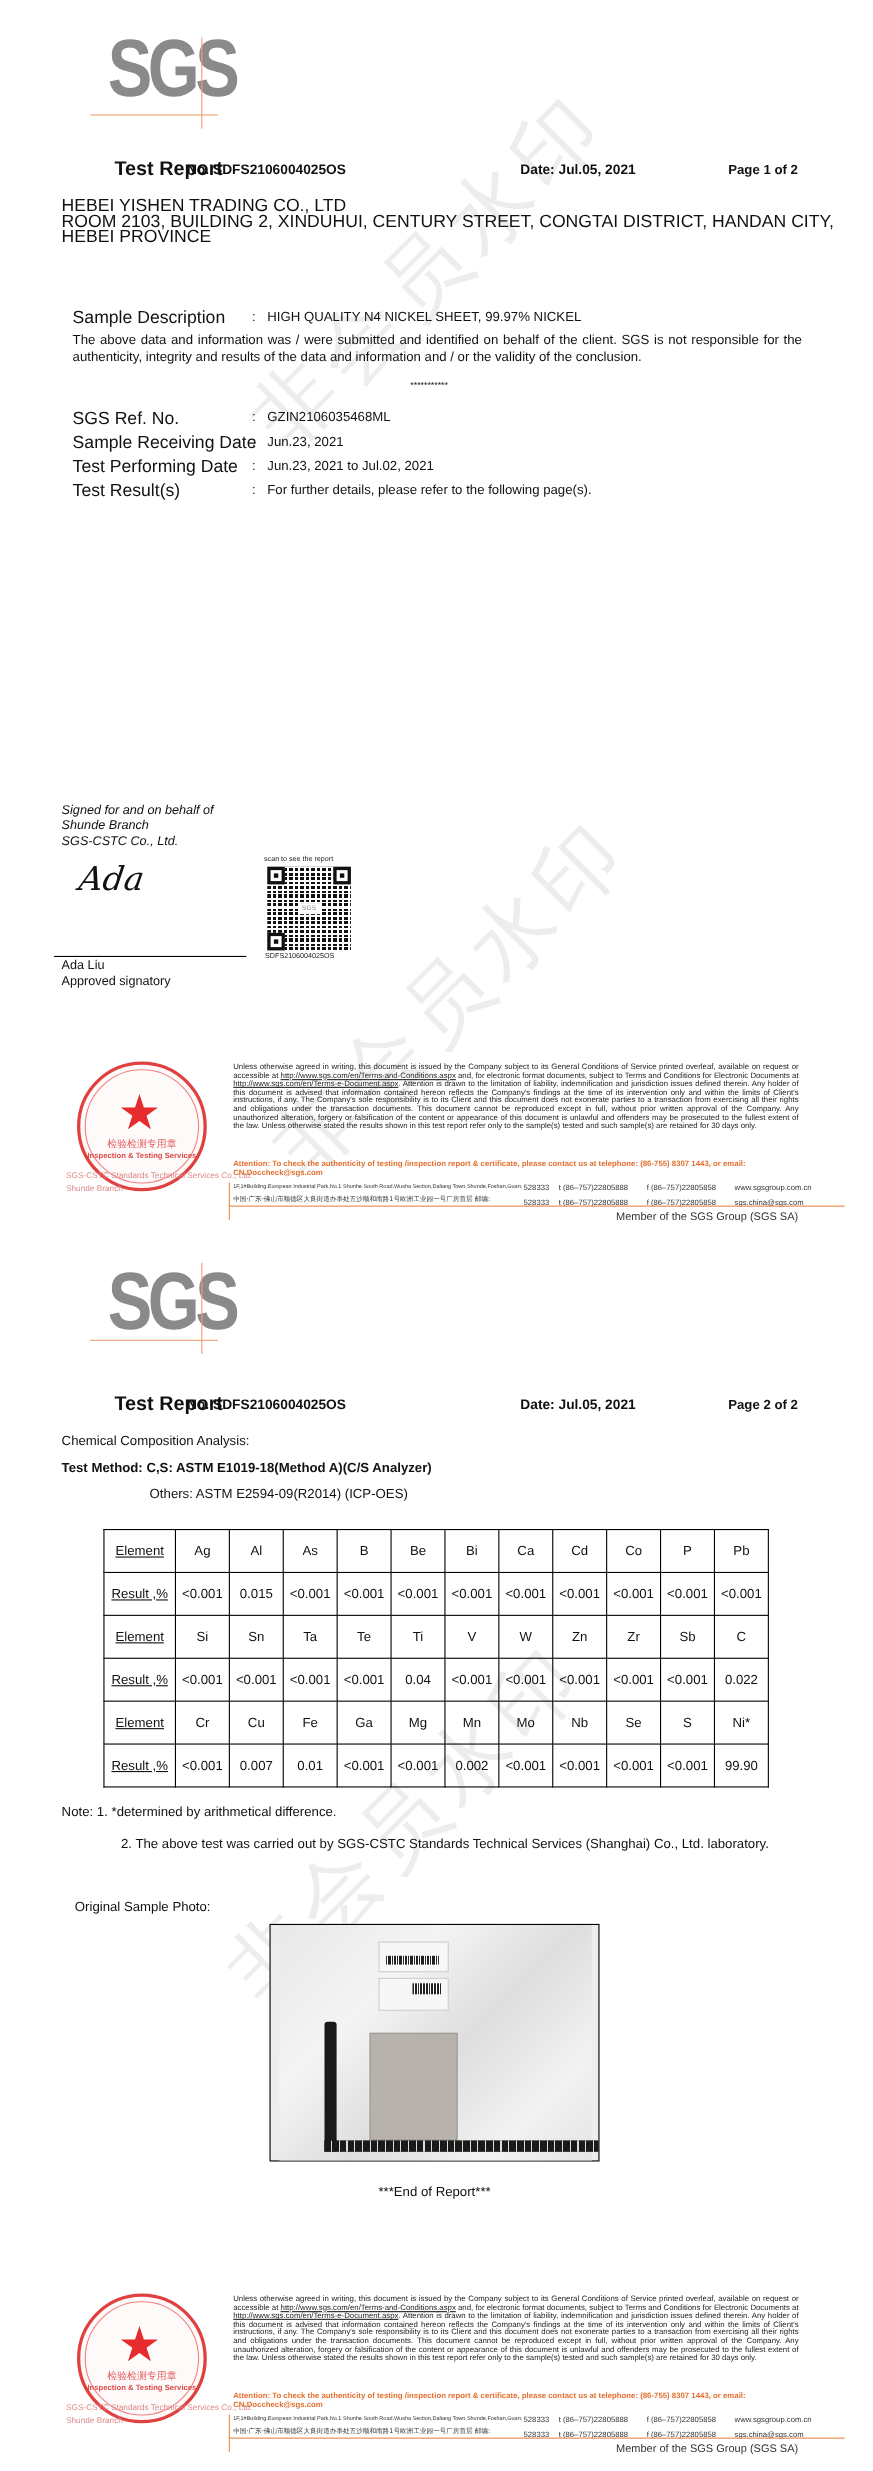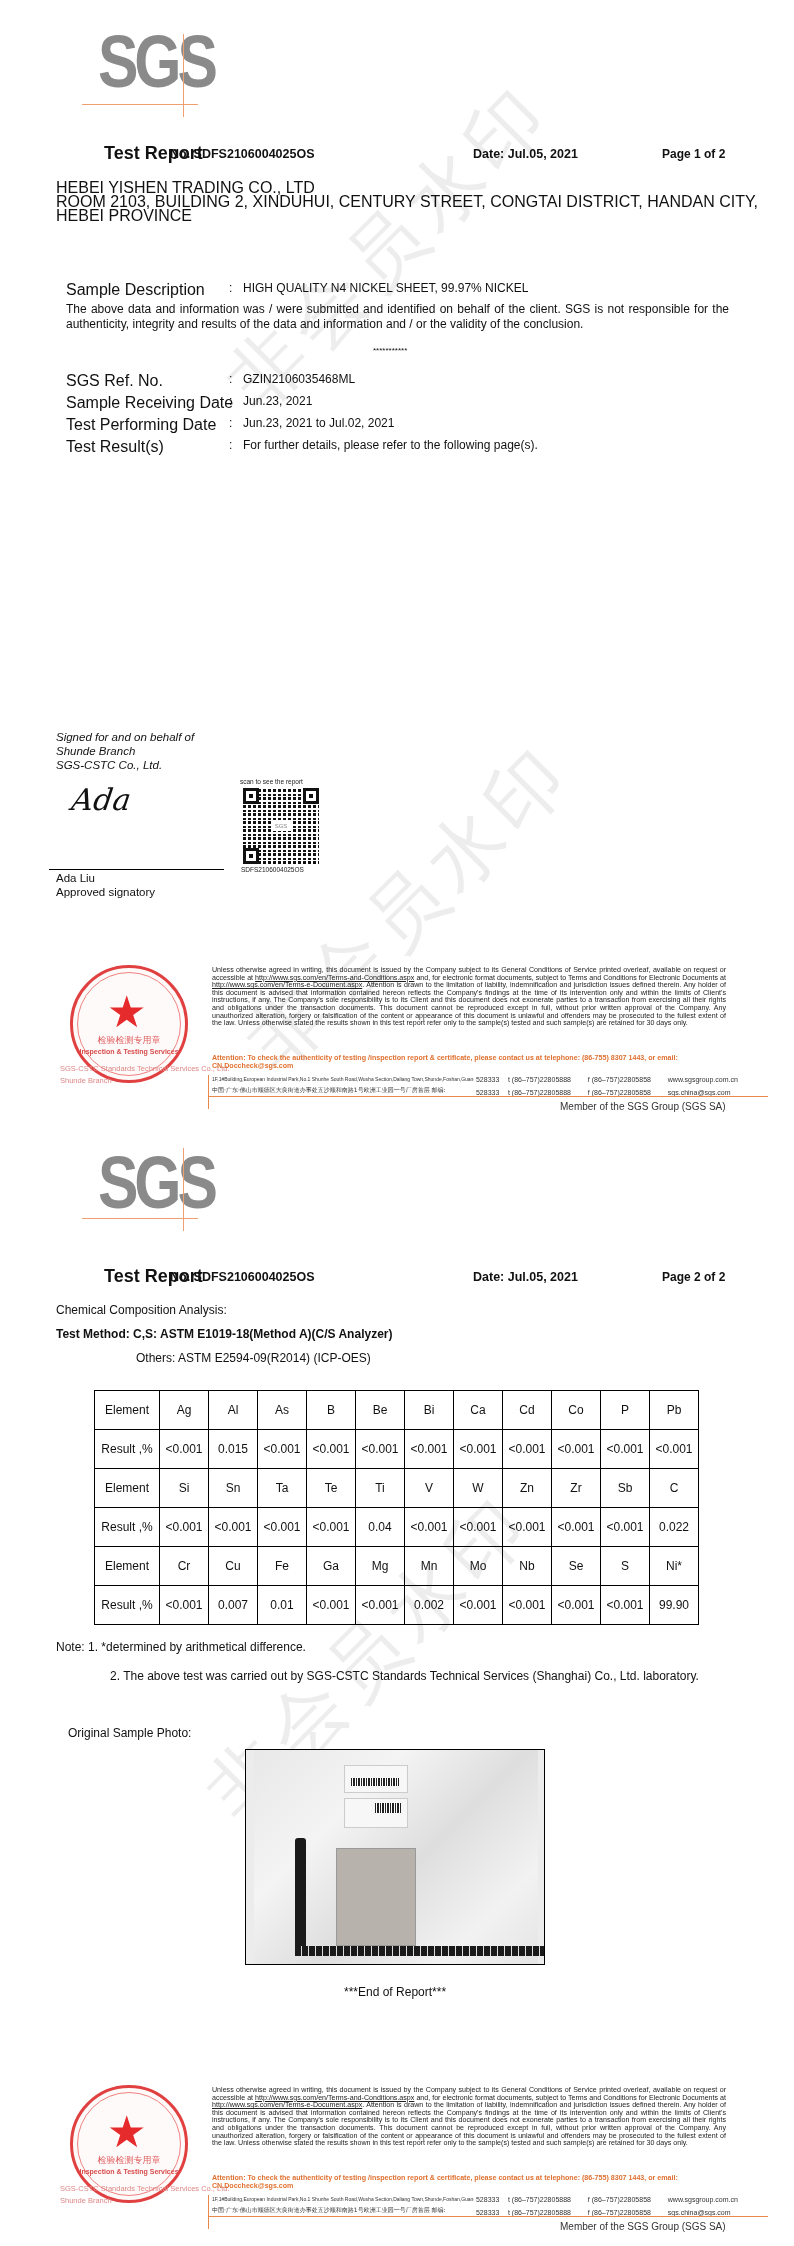--- a/index.html
+++ b/index.html
@@ -45,21 +45,21 @@
   .attention { position: absolute; left: 212px; top: 100px; width: 514px; font-size: 7.1px; line-height: 7.6px; color: #e07030; font-weight: bold; }
   .addr { position: absolute; left: 212px; font-size: 7px; color: #333; white-space: nowrap; }
   .addr span { display: inline-block; }
   .f-vline { position: absolute; left: 208px; top: 120px; width: 1px; height: 34px; background: #e8894a; }
   .f-hline { position: absolute; left: 208px; top: 141px; width: 560px; height: 1px; background: #e8894a; }
   .member { position: absolute; left: 560px; top: 146px; font-size: 10px; color: #333; }
 
   
   table.chem { position: absolute; left: 94px; border-collapse: collapse; font-size: 12px; }
   table.chem td { border: 1px solid #000; text-align: center; height: 38px; padding: 0; }
-  table.chem td.lbl { width: 64px; }
+  table.chem td.lbl { width: 64px; text-decoration: underline; }
   table.chem td.v { width: 48px; }
 
   .photo { position: absolute; left: 245px; top: 1749px; width: 300px; height: 216px; border: 1.5px solid #000; box-sizing: border-box; background: #ececec; overflow: hidden; }
   .photo .bag { position: absolute; left: 8px; top: 0; width: 284px; height: 216px;
                 background: linear-gradient(135deg, #e8e8e8 0%, #f4f4f4 30%, #dedede 55%, #f2f2f2 80%, #e4e4e4 100%); }
   .photo .label1 { position: absolute; left: 98px; top: 15px; width: 62px; height: 26px; background: #f7f7f7; border: 1px solid #ccc; }
   .photo .label2 { position: absolute; left: 98px; top: 48px; width: 62px; height: 28px; background: #f7f7f7; border: 1px solid #ccc; }
   .photo .label2 .bc { position: absolute; left: 30px; top: 4px; width: 26px; height: 10px;
         background: repeating-linear-gradient(90deg, #222 0 1px, #fff 1px 2px, #222 2px 4px, #fff 4px 5px); }
   .photo .label1 .bc { position: absolute; left: 6px; top: 12px; width: 48px; height: 8px;

